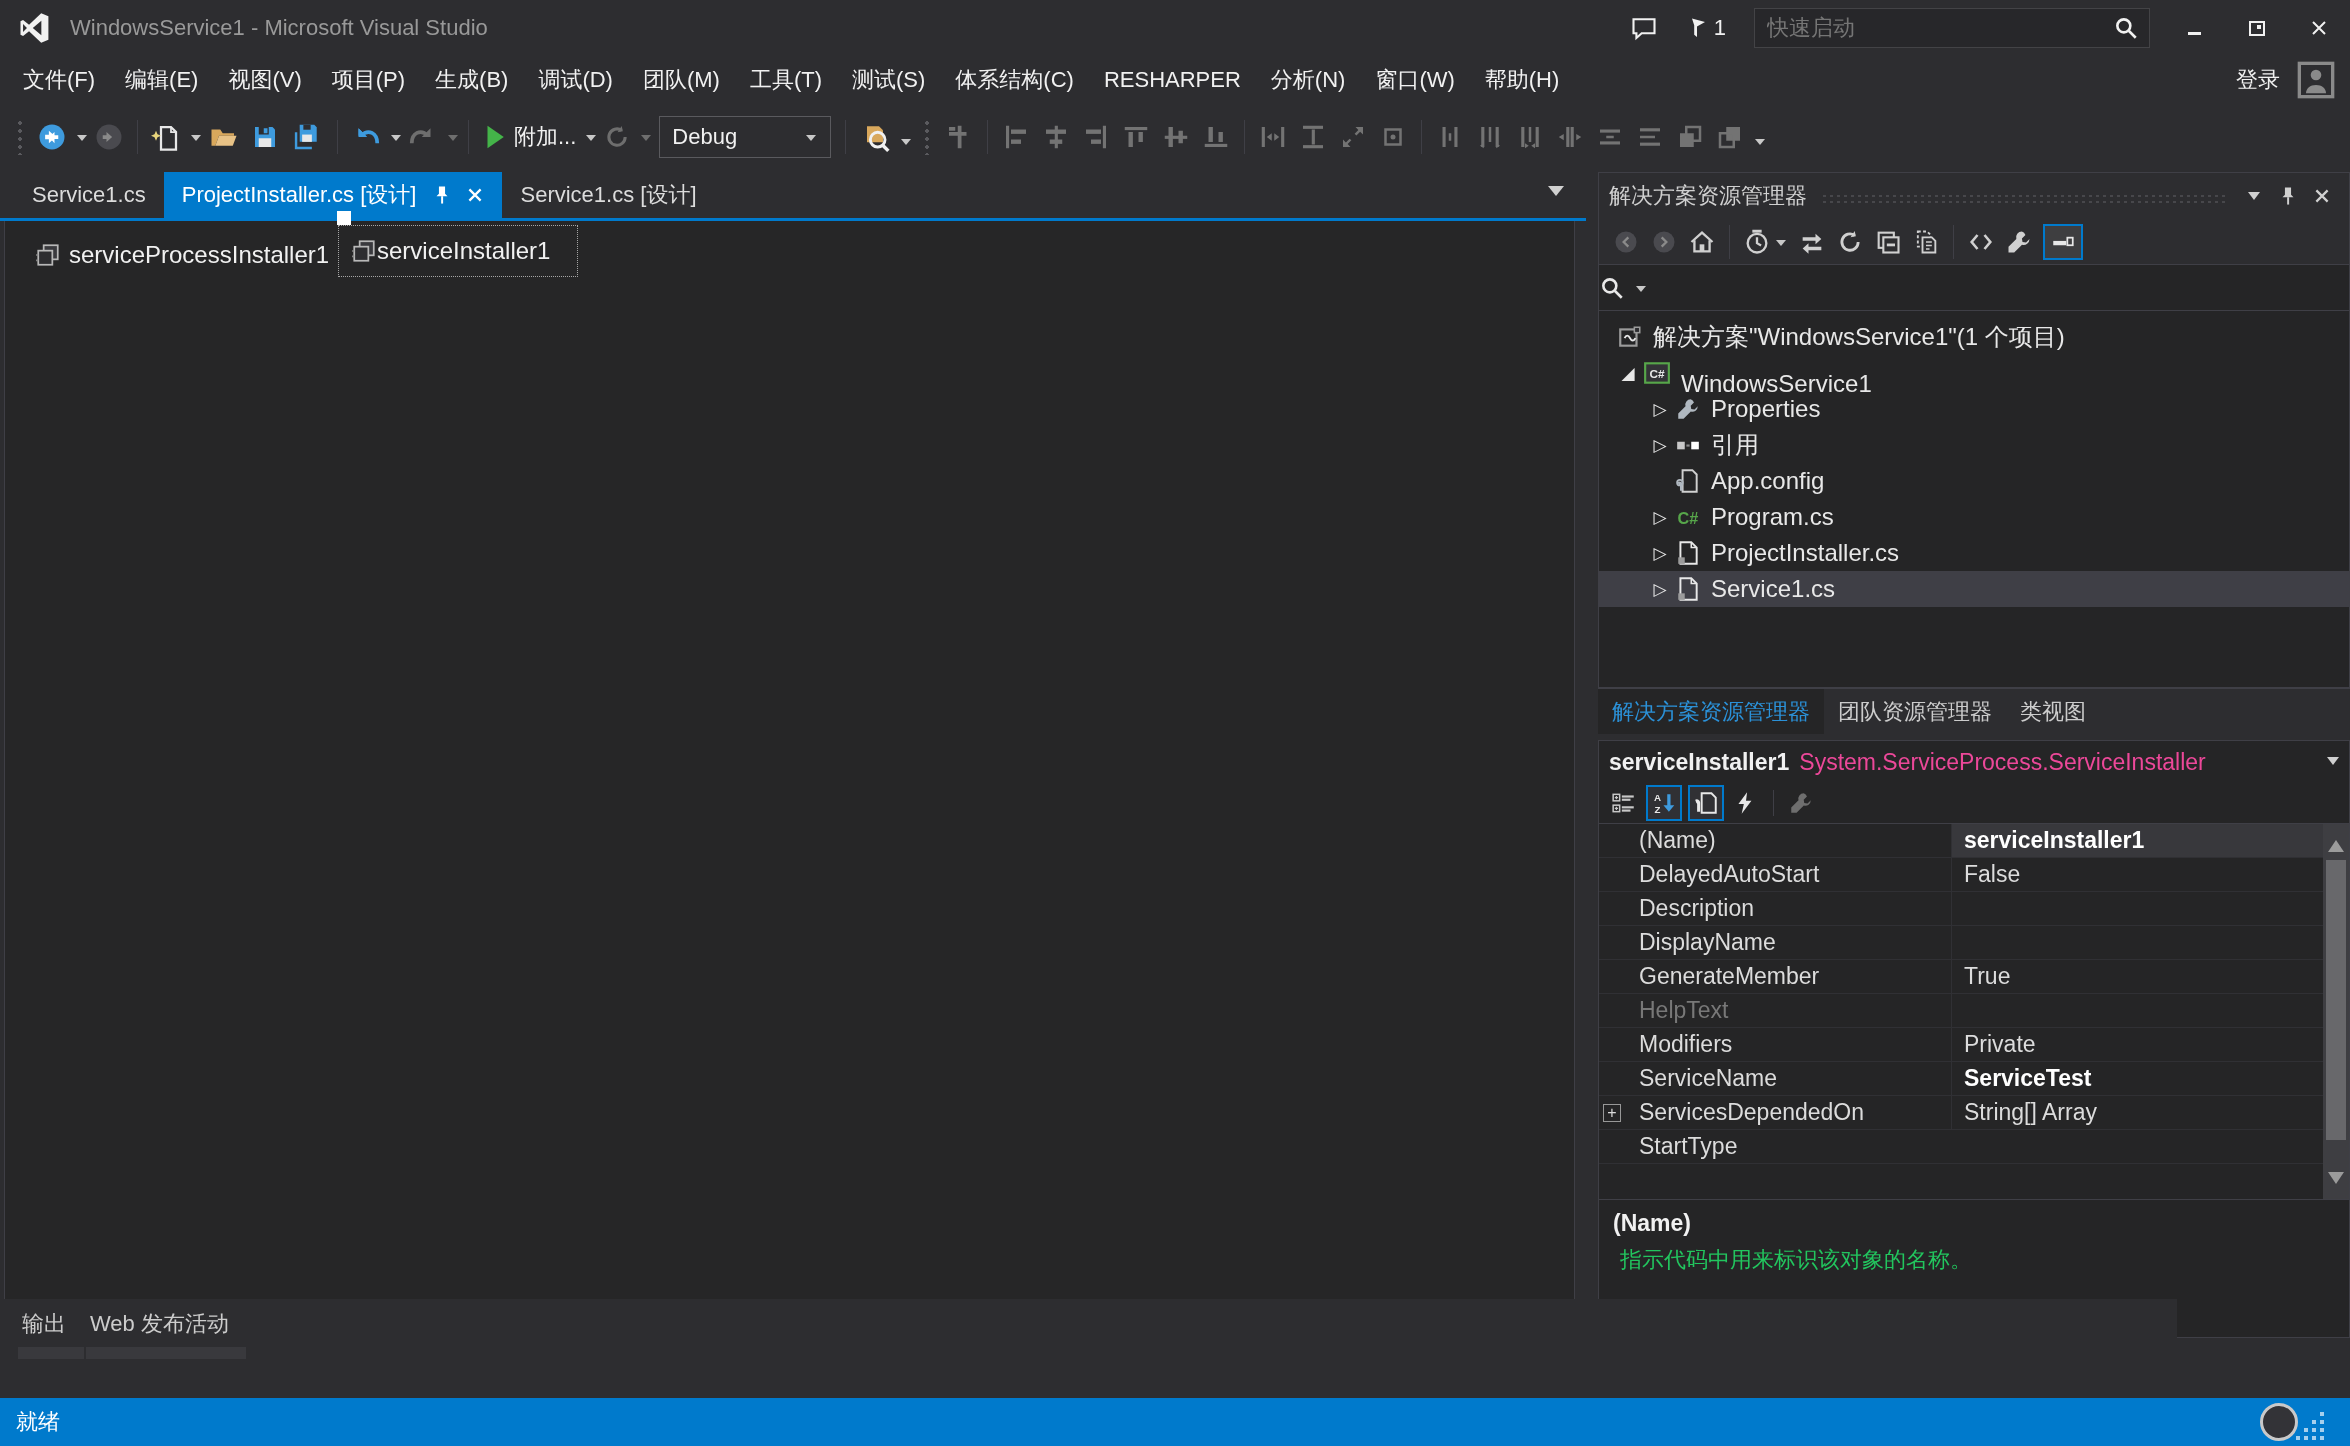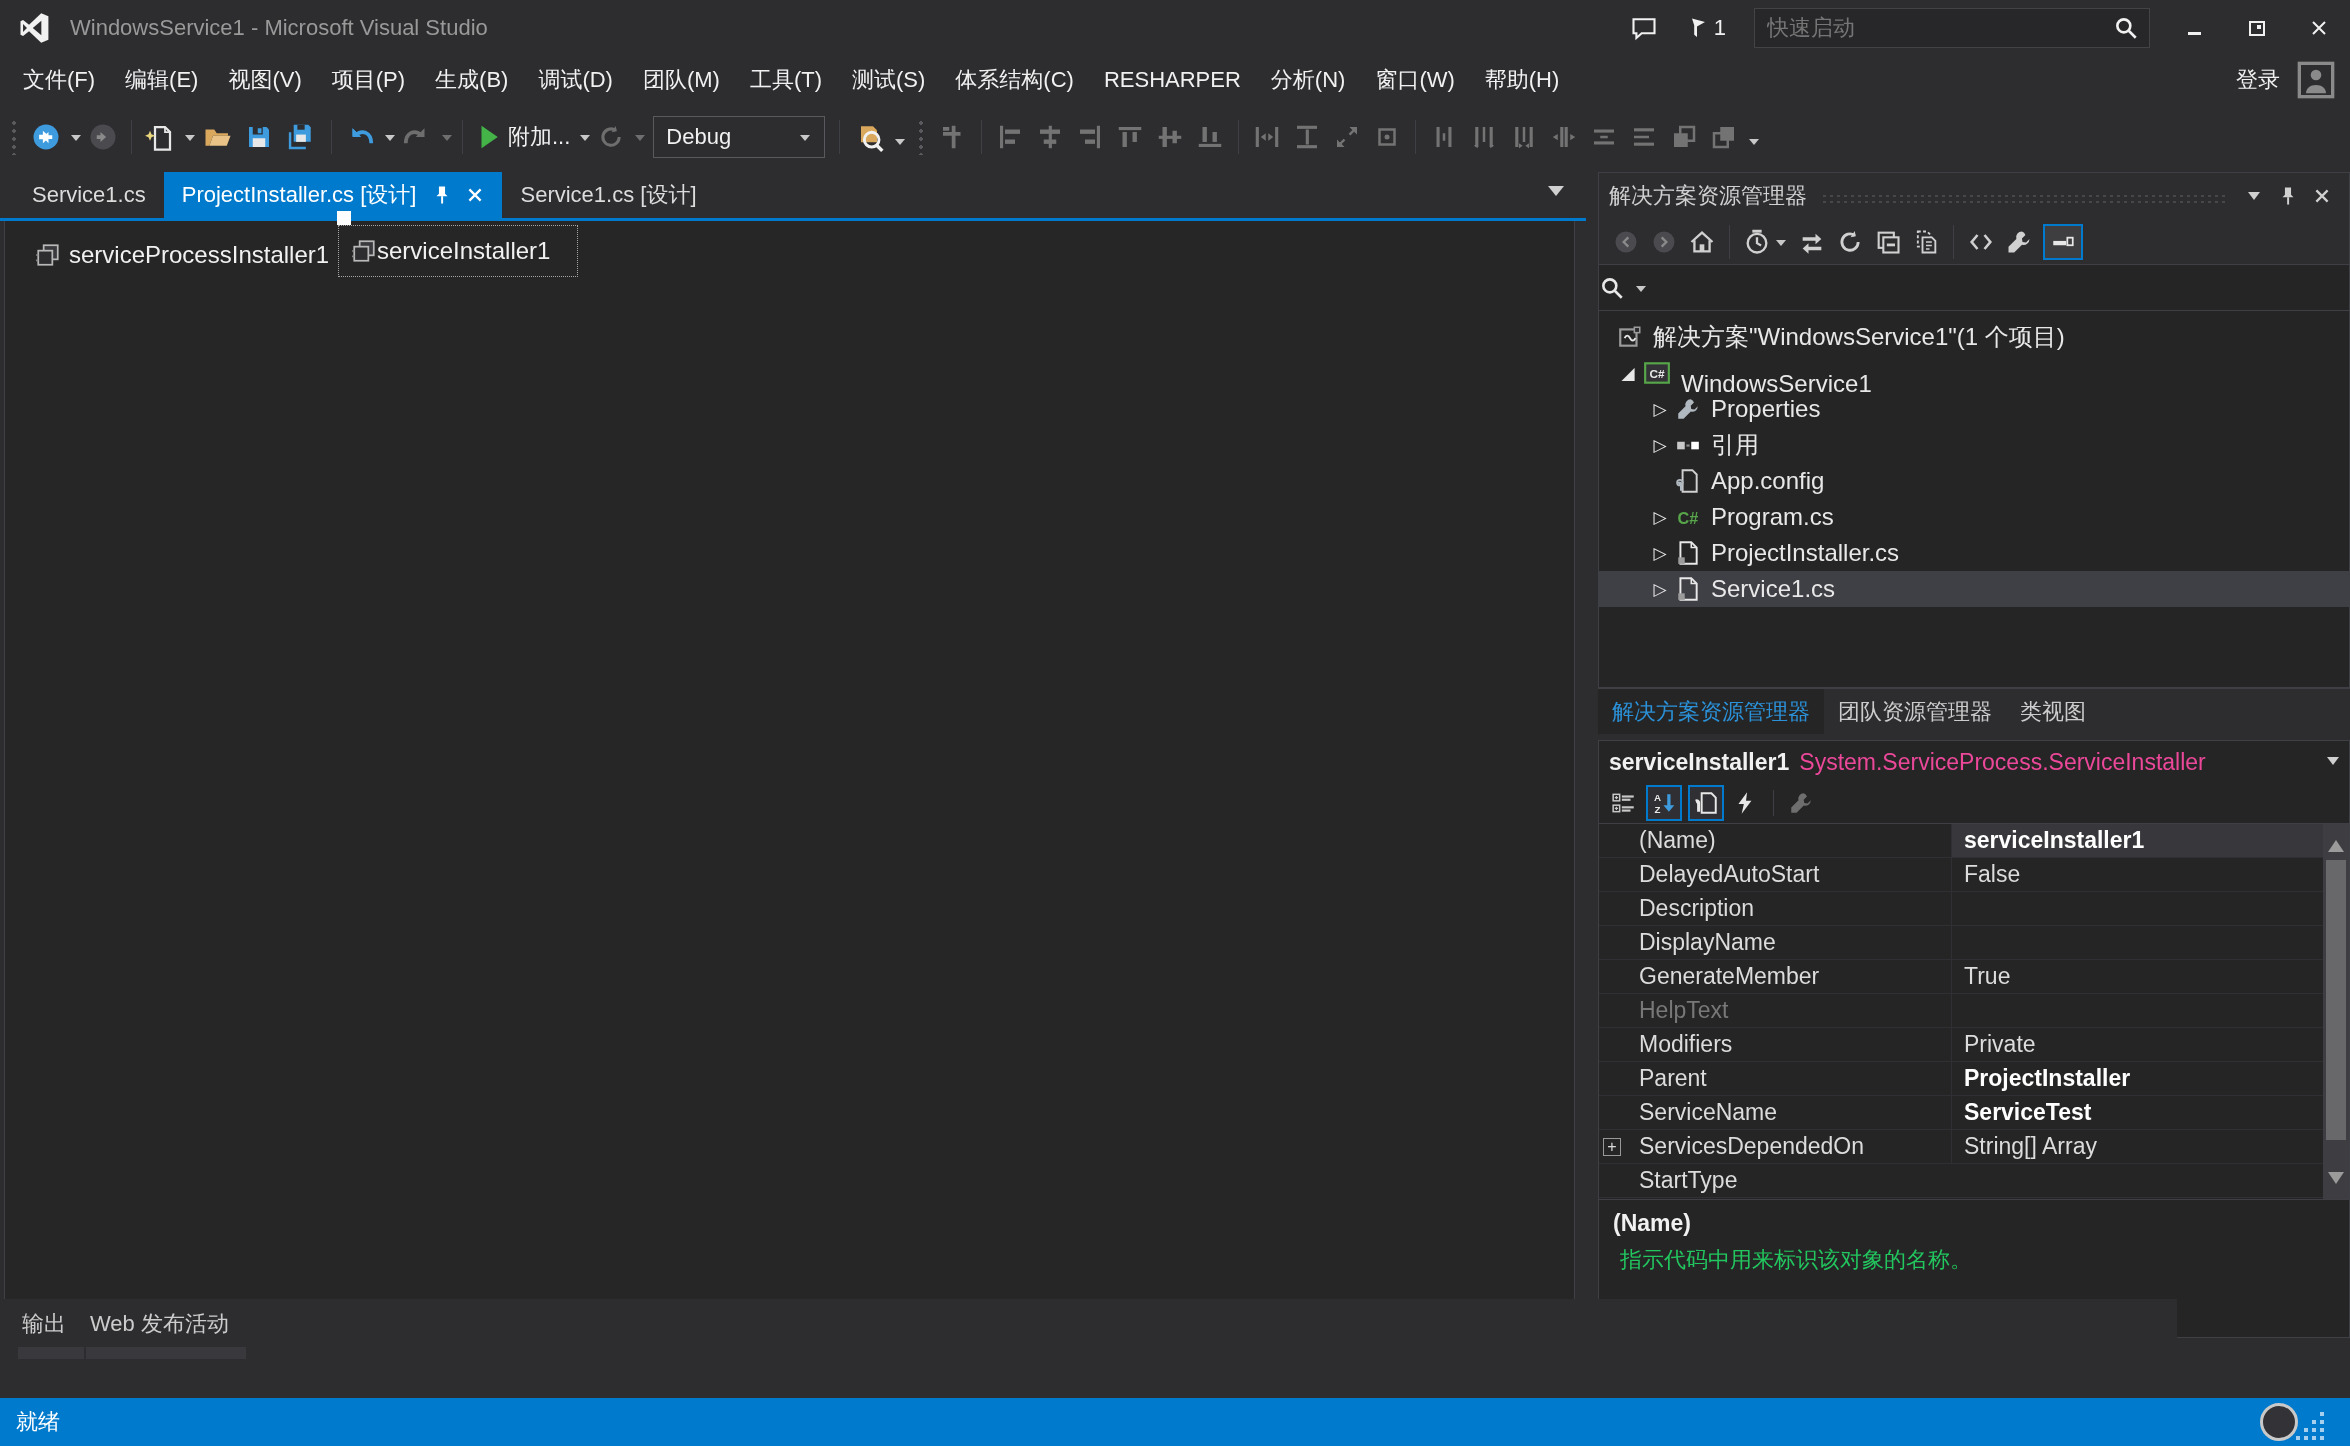--- a/index.html
+++ b/index.html
@@ -20,21 +20,21 @@
   #quicklaunch input { flex:1; background:transparent; border:none; outline:none; color:#999; font-size:22px; padding:0 12px; font-family:inherit; }
   .winbtn { width:62px; height:42px; display:flex; align-items:center; justify-content:center; }
 
   
   #menubar { top:55px; left:0; width:2350px; height:50px; display:flex; align-items:center; padding-left:8px; }
   .menu-item { font-size:22px; color:#F1F1F1; padding:0 15px; height:50px; display:flex; align-items:center; }
   #signin { position:absolute; right:70px; font-size:22px; }
   #avatar { position:absolute; right:14px; }
 
   
-  #toolbar { top:105px; left:0; width:2350px; height:63px; display:flex; align-items:center; }
+  #toolbar { top:105px; left:0; width:2350px; height:63px; display:flex; align-items:center;padding-left:6px; }
   .grip { width:8px; height:36px; margin:0 8px 0 10px;
           background-image:radial-gradient(#5A5A5E 1.6px, transparent 1.7px); background-size:8px 8px; }
   .tbtn { height:44px; display:flex; align-items:center; padding:0 5px; }
   .sep { width:1px; height:34px; background:#3F3F46; margin:0 8px; }
   .car { width:0; height:0; border:5px solid transparent; border-top:6px solid #C8C8C8; display:inline-block; margin:8px 2px 0 5px; }
   .car.dis { border-top-color:#6E6E6E; }
   #debugcombo { width:172px; height:42px; border:1px solid #5A5A5E; background:#2D2D30; display:flex; align-items:center; padding:0 12px; font-size:22px; margin:0 6px; }
   #debugcombo .car { margin-left:auto; }
   #attach-label { font-size:22px; margin-left:6px; }
   .algn { margin:0 5px; opacity:.95; }
@@ -743,25 +743,20 @@
         <span class="pname dim">HelpText</span>
       <span class="pval" style="margin-right:26px;"></span>
     </div>
     <div class="prow">
       <span class="pgut"></span>
         <span class="pname">Modifiers</span>
       <span class="pval" style="margin-right:26px;">Private</span>
     </div>
     <div class="prow">
       <span class="pgut"></span>
-        <span class="pname">Parent</span>
-      <span class="pval bold" style="margin-right:26px;">ProjectInstaller</span>
-    </div>
-    <div class="prow">
-      <span class="pgut"></span>
         <span class="pname">ServiceName</span>
       <span class="pval bold" style="margin-right:26px;">ServiceTest</span>
     </div>
     <div class="prow">
       <span class="pgut">
           <span id="expbox">+</span>
         </span>
       <span class="pname">ServicesDependedOn</span>
       <span class="pval" style="margin-right:26px;">String[] Array</span>
     </div>

